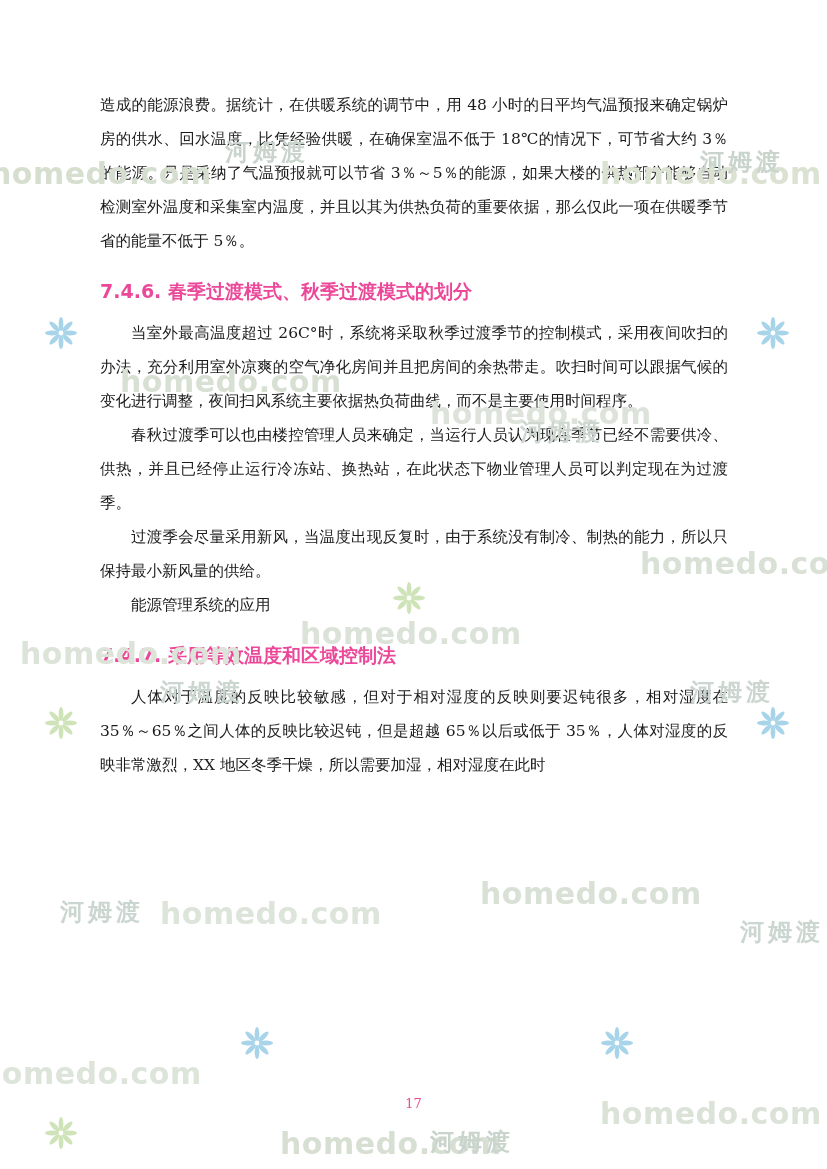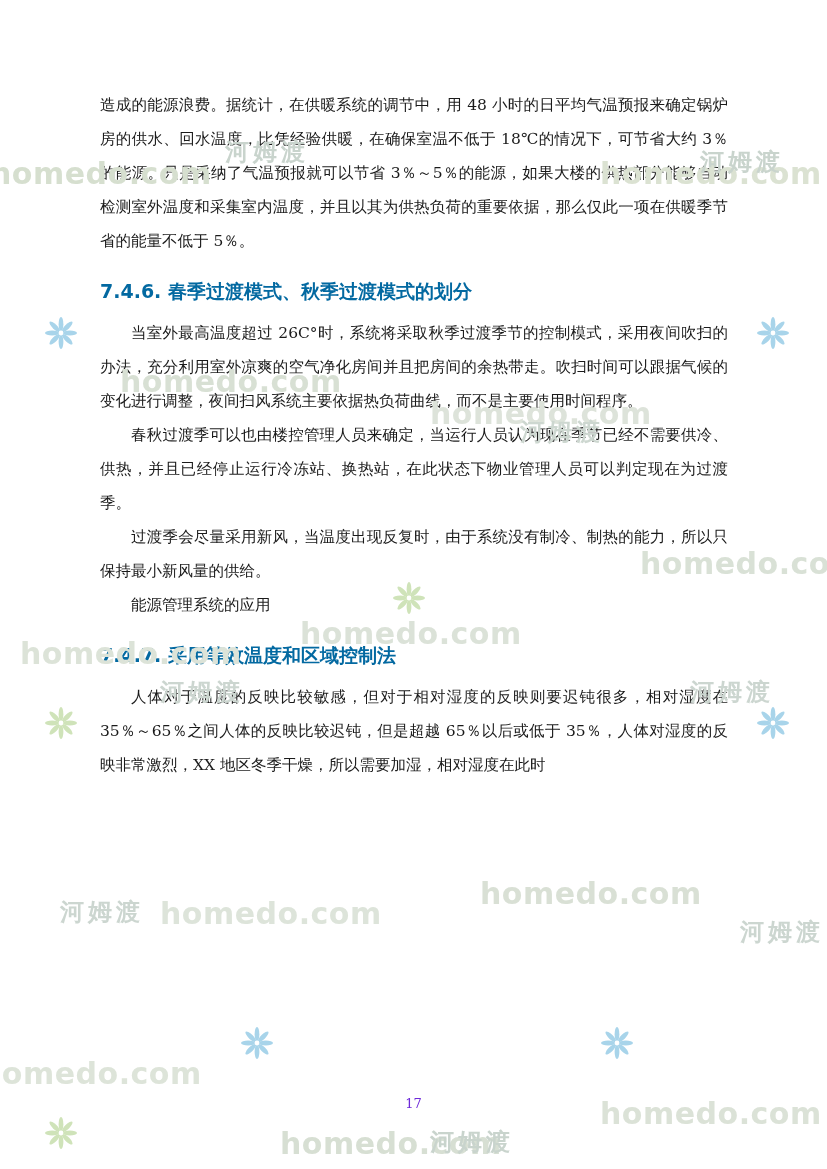--- a/index.html
+++ b/index.html
@@ -71,31 +71,31 @@
   }
   p.indent {
     text-indent: 2em;
   }
   h2.heading {
     font-size: 19px;
     line-height: 34px;
     font-weight: bold;
     margin: 16px 0 8px 0;
     font-family: "DejaVu Sans", "Liberation Sans", sans-serif;
-    color: #0369a1;
+    color: #ec4899;
   }
   .pagenum {
     position: absolute;
     top: 1096px;
     left: 0;
     width: 827px;
     text-align: center;
     font-size: 13px;
     font-family: "DejaVu Serif", "Liberation Serif", serif;
-    color: #6d28d9;
+    color: #ec4899;
   }
 </style>
 </head>
 <body>
 
 <div id="page">
   <div id="content">
     <p class="body">造成的能源浪费。据统计，在供暖系统的调节中，用 48 小时的日平均气温预报来确定锅炉房的供水、回水温度，比凭经验供暖，在确保室温不低于 18℃的情况下，可节省大约 3％的能源。只是采纳了气温预报就可以节省 3％～5％的能源，如果大楼的供热部分能够自动检测室外温度和采集室内温度，并且以其为供热负荷的重要依据，那么仅此一项在供暖季节省的能量不低于 5％。</p>
     <h2 class="heading">7.4.6. 春季过渡模式、秋季过渡模式的划分</h2>
     <p class="body indent">当室外最高温度超过 26C°时，系统将采取秋季过渡季节的控制模式，采用夜间吹扫的办法，充分利用室外凉爽的空气净化房间并且把房间的余热带走。吹扫时间可以跟据气候的变化进行调整，夜间扫风系统主要依据热负荷曲线，而不是主要使用时间程序。</p>

